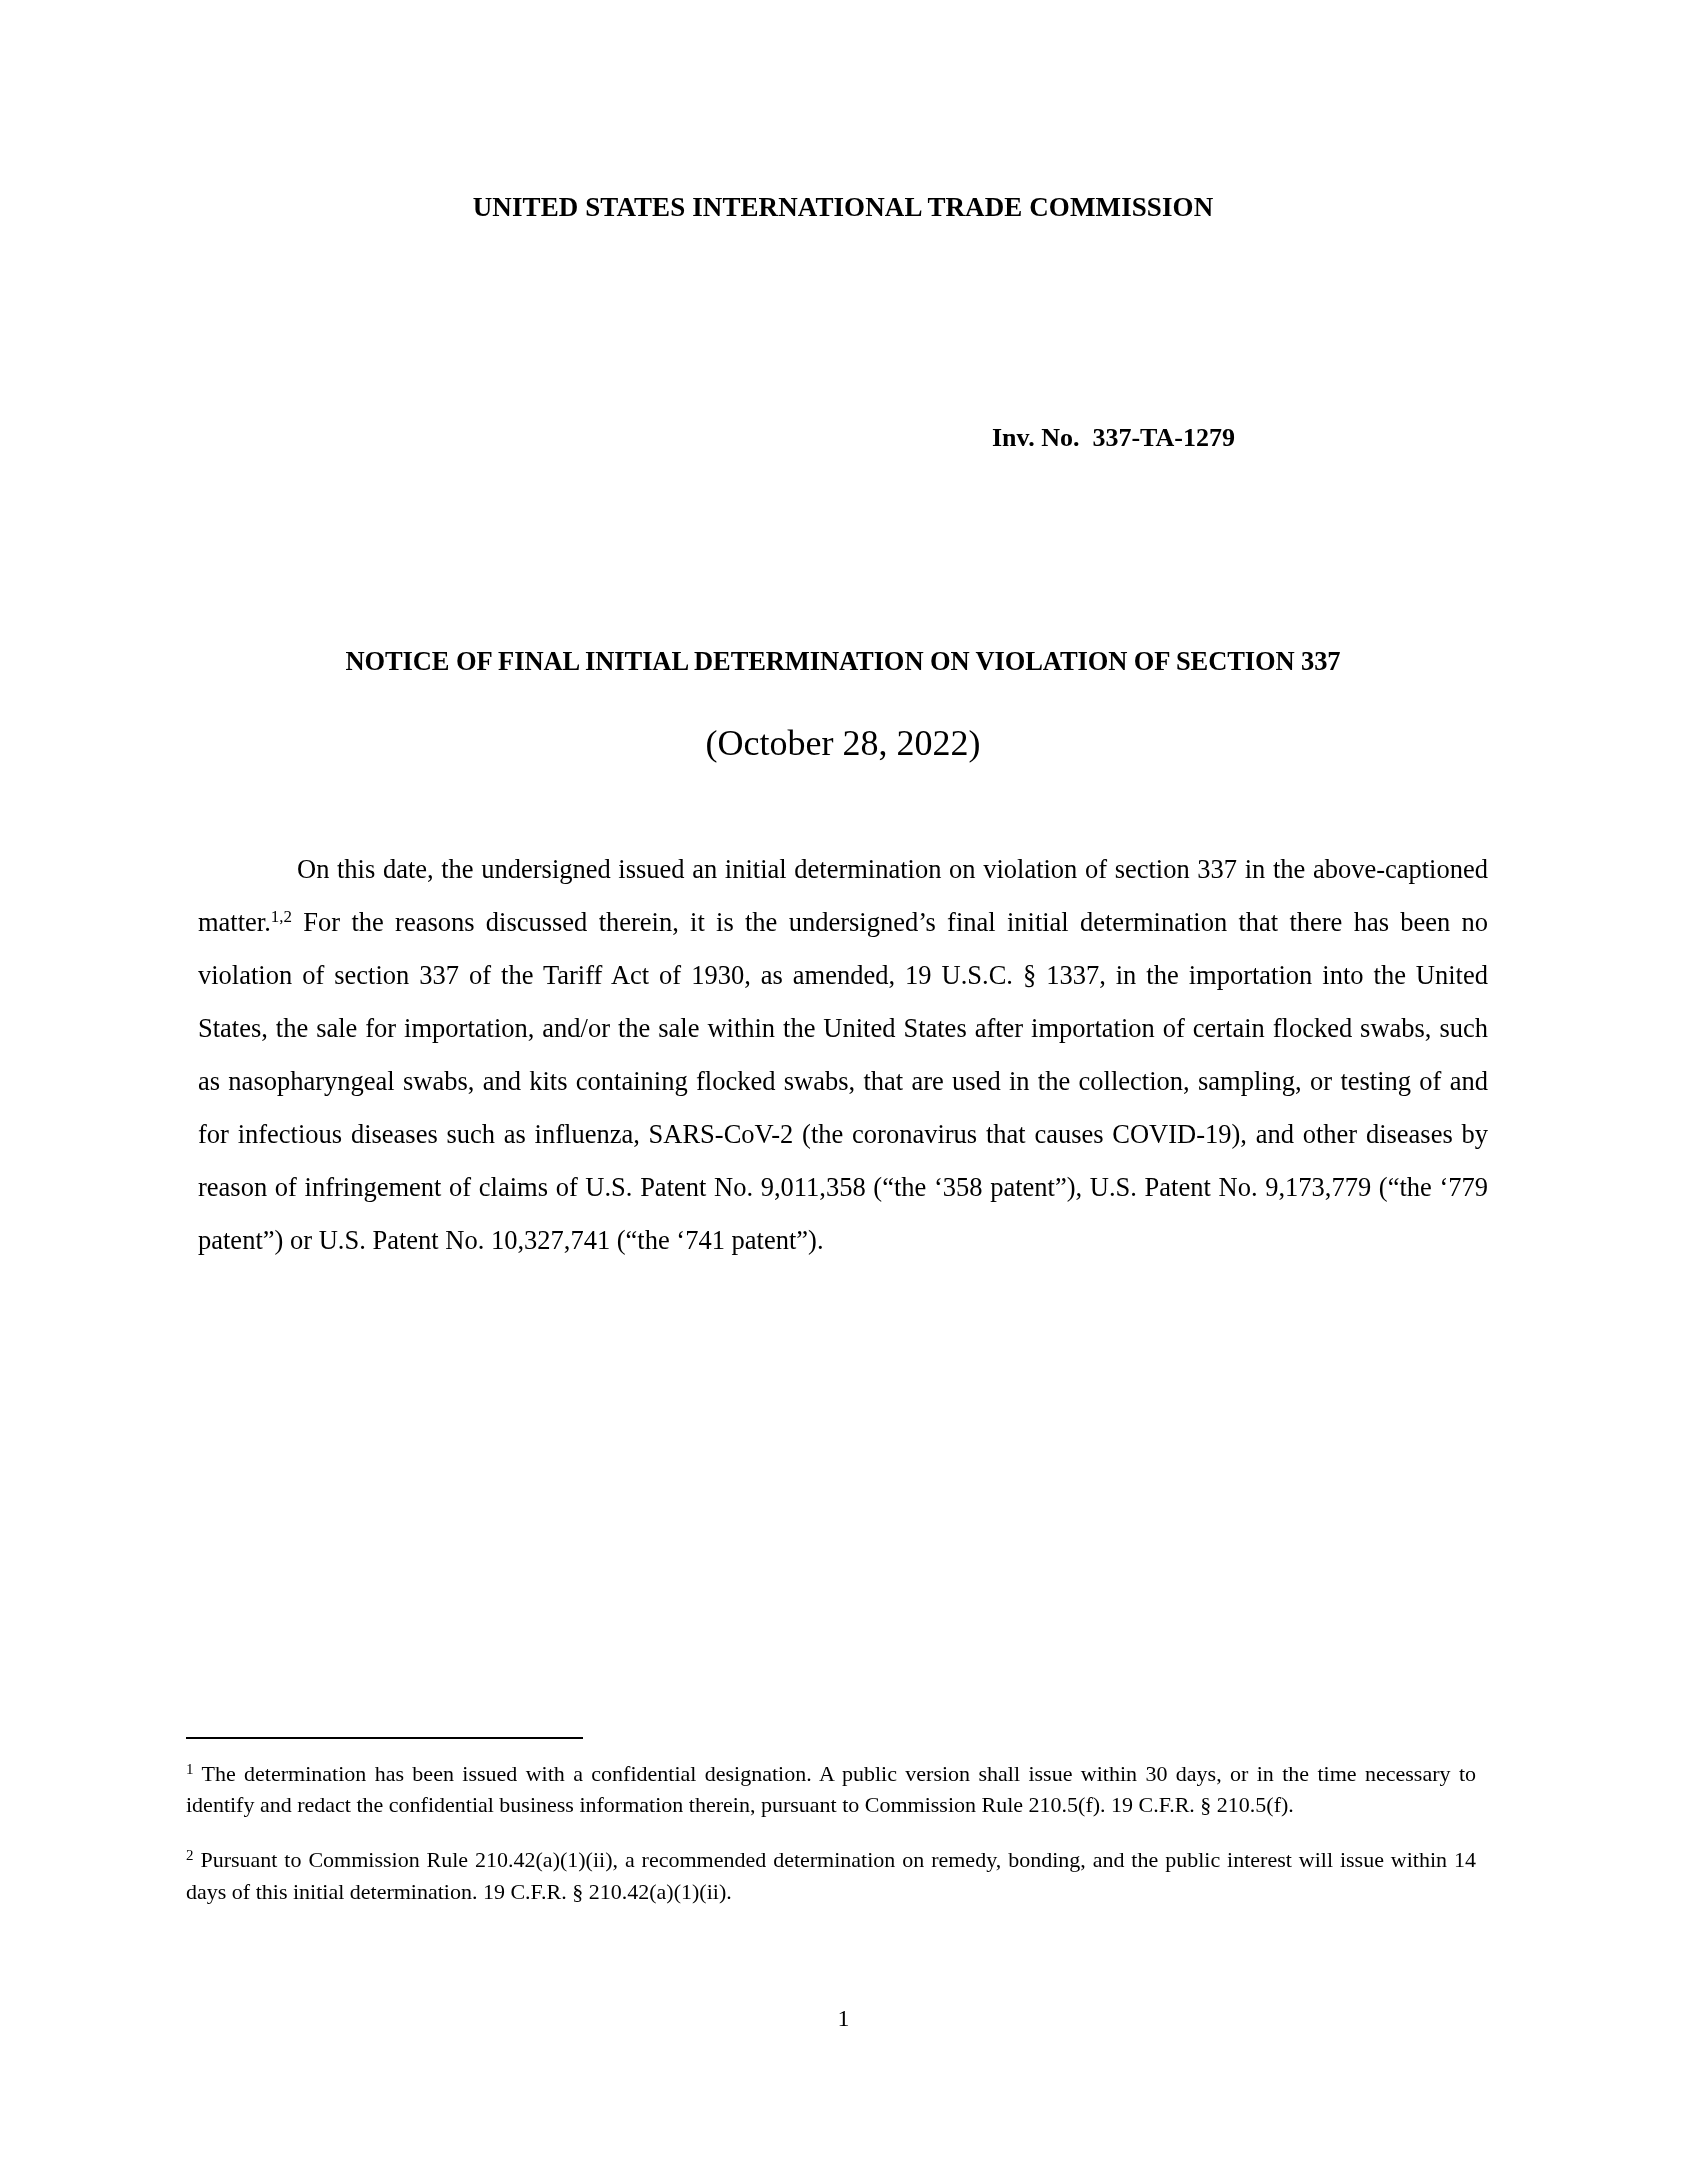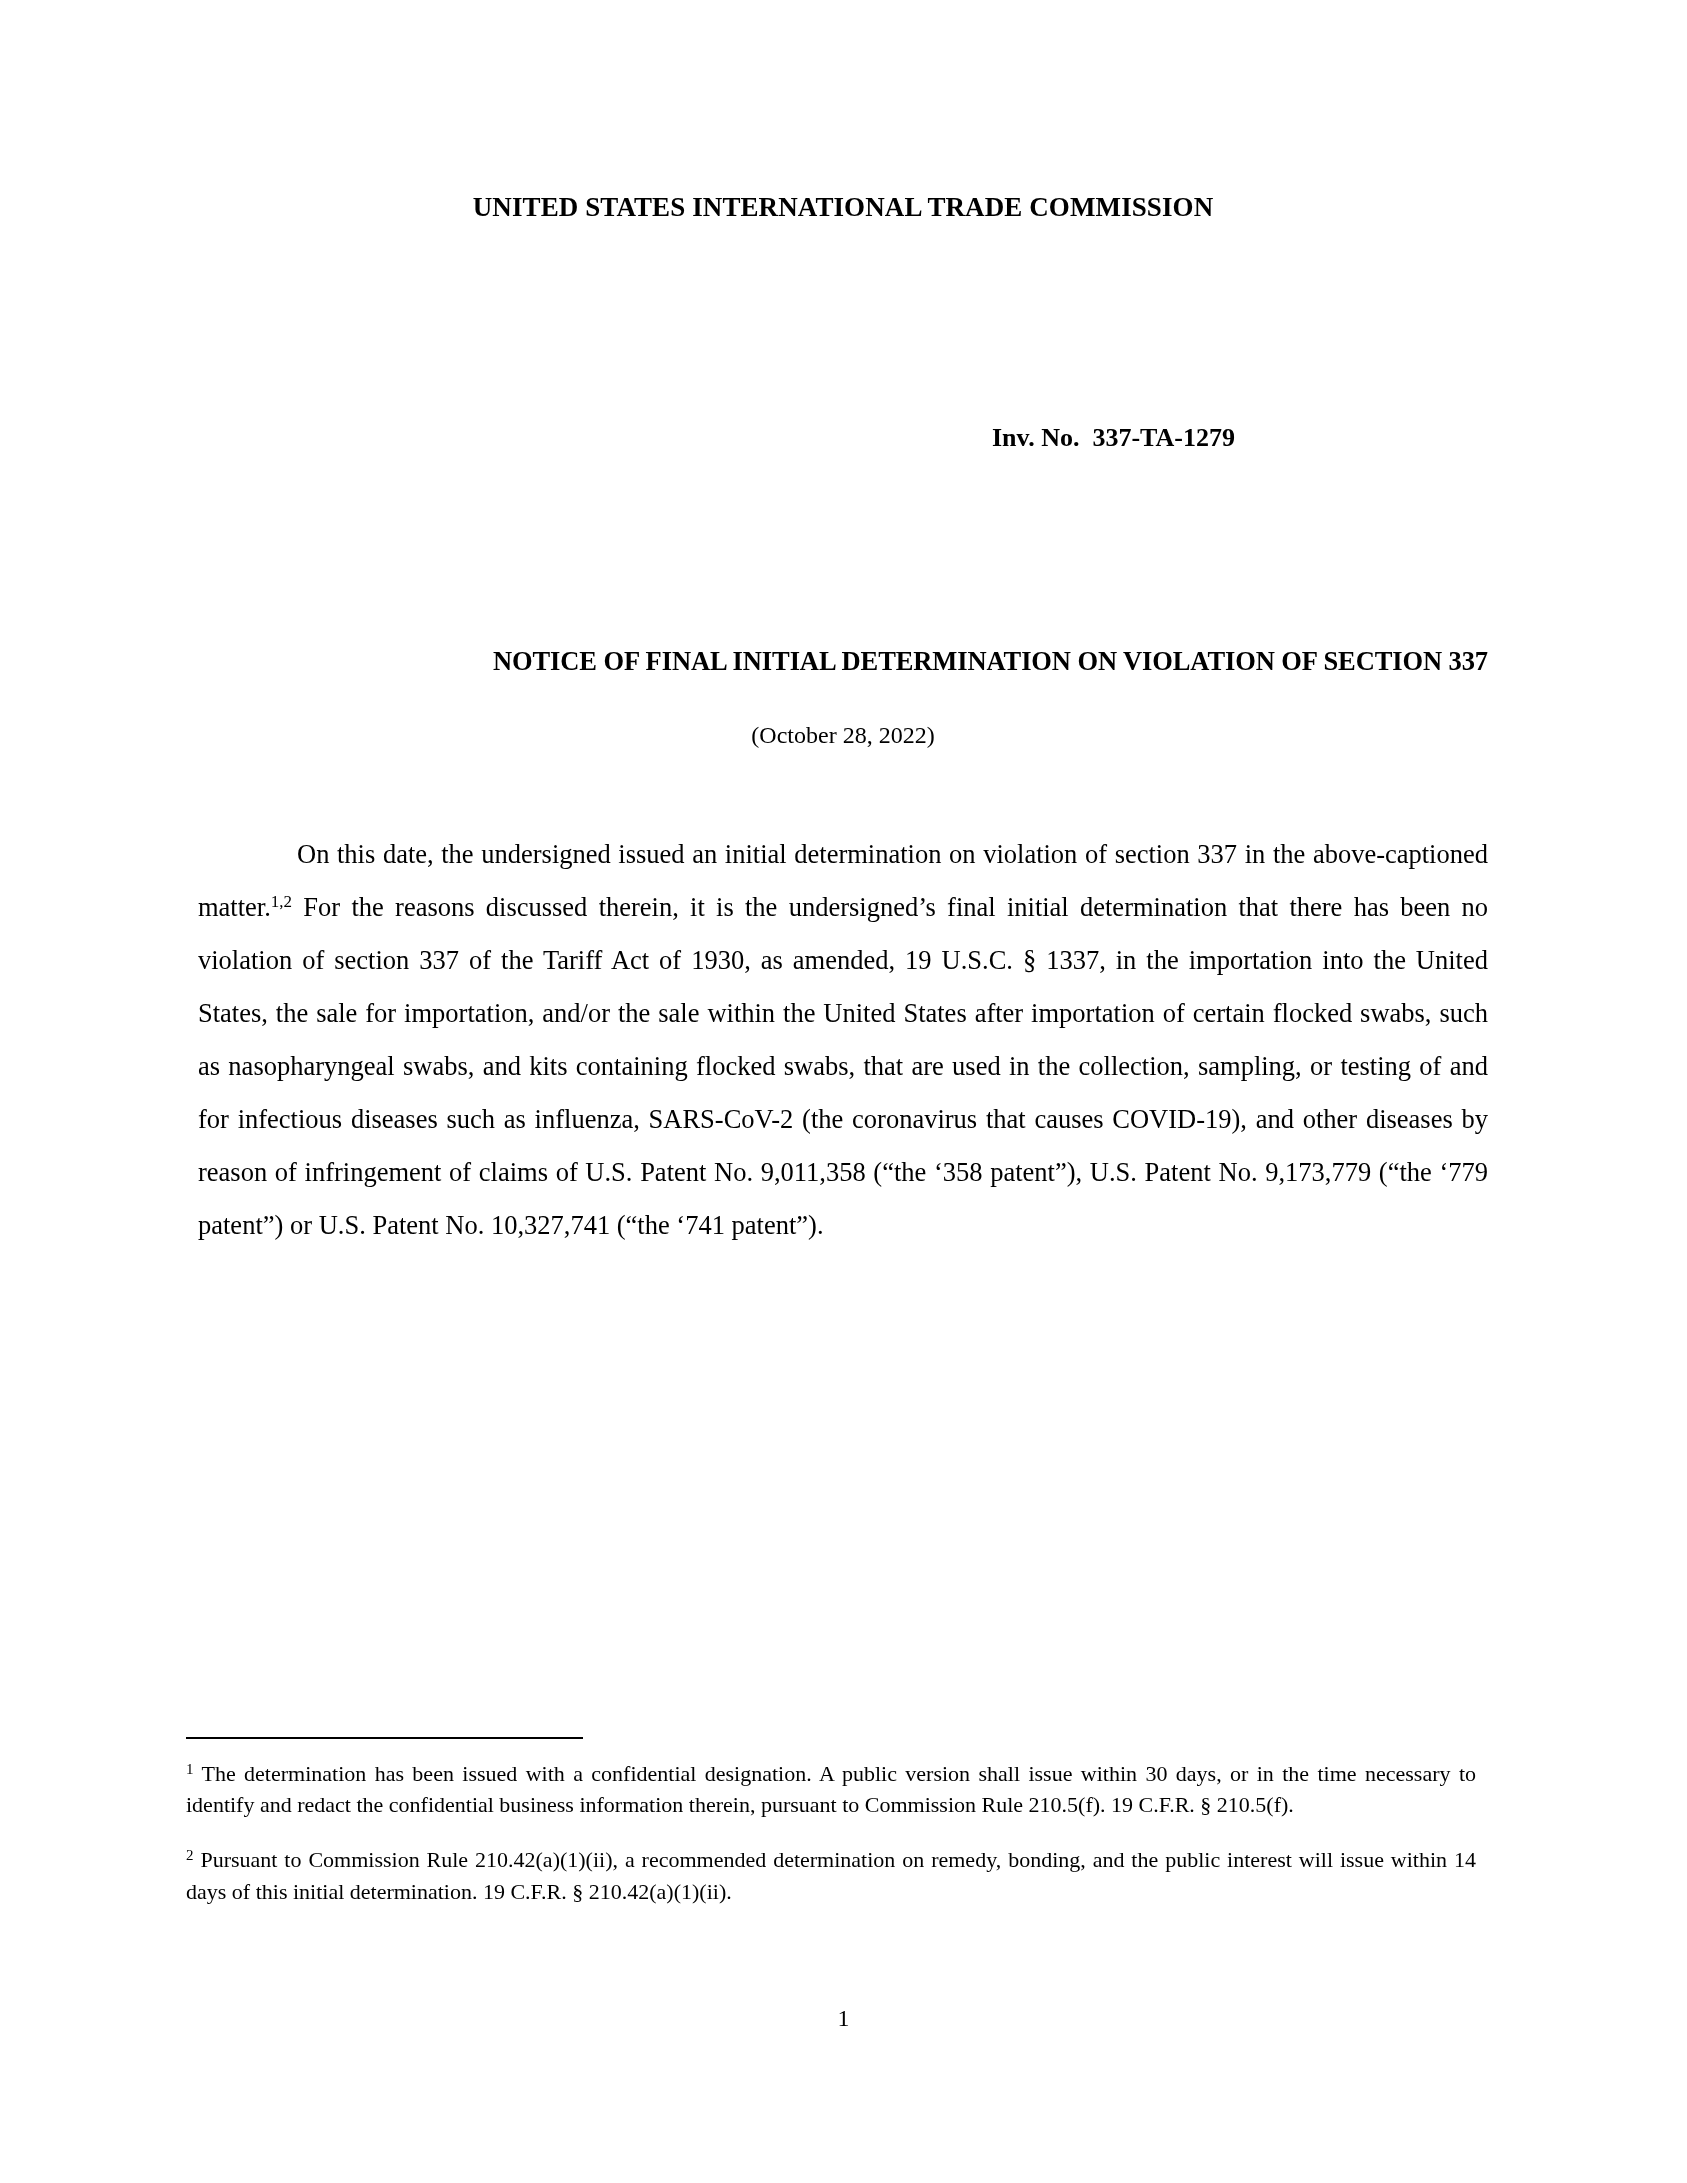--- a/index.html
+++ b/index.html
@@ -75,29 +75,29 @@
     position: absolute;
     left: 794px;
     top: 136px;
     font-weight: bold;
     font-size: 26px;
     white-space: pre;
   }
 
   
   .notice-title {
-    text-align: right;
+    text-align: center;
     font-weight: bold;
     font-size: 26.5px;
     margin-top: 43px;
     letter-spacing: -0.1px;
   }
   .notice-date {
     text-align: center;
-    font-size: 24px;
+    font-size: 36px;
     margin-top: 45px;
   }
 
   
   .body-text {
     margin-top: 79px;
     font-size: 26.5px;
     line-height: 2.0;
     text-align: justify;
     text-indent: 99px;

